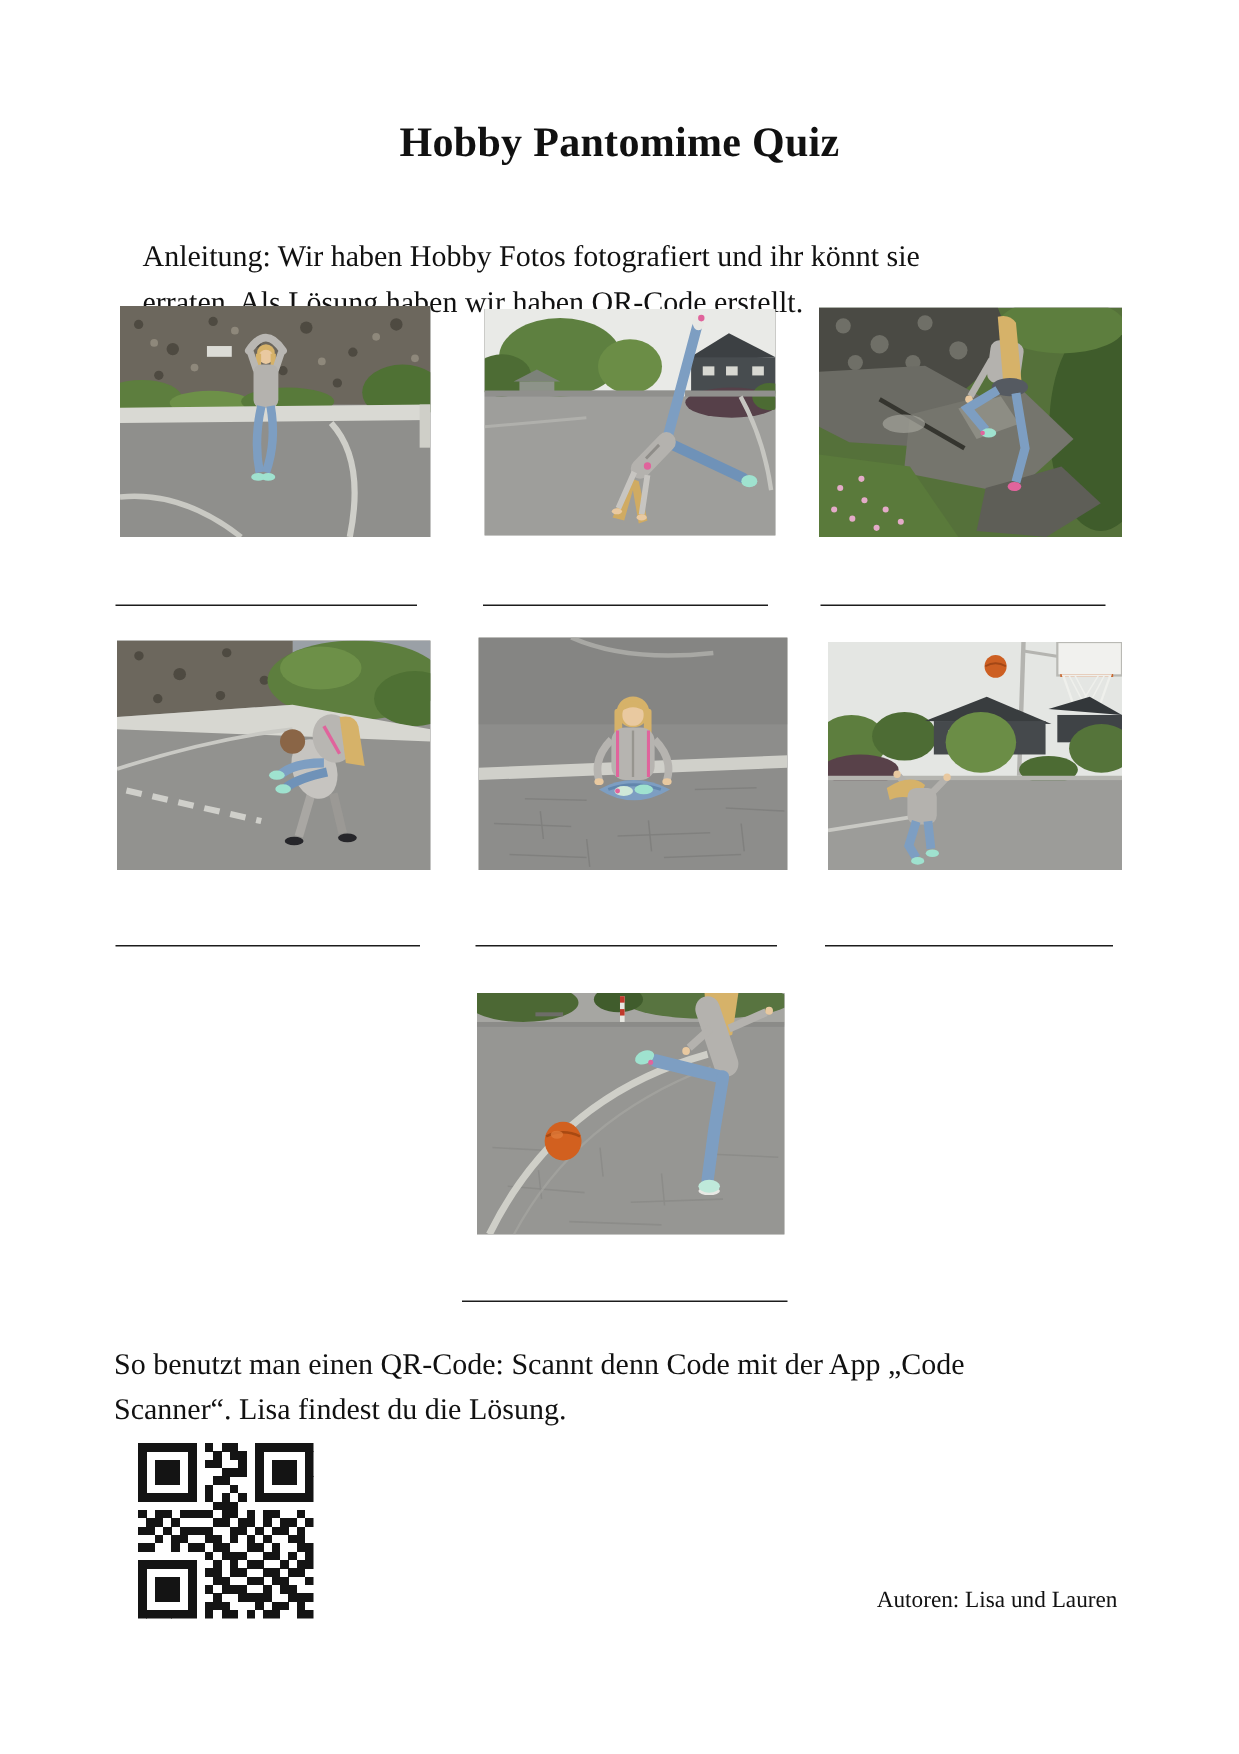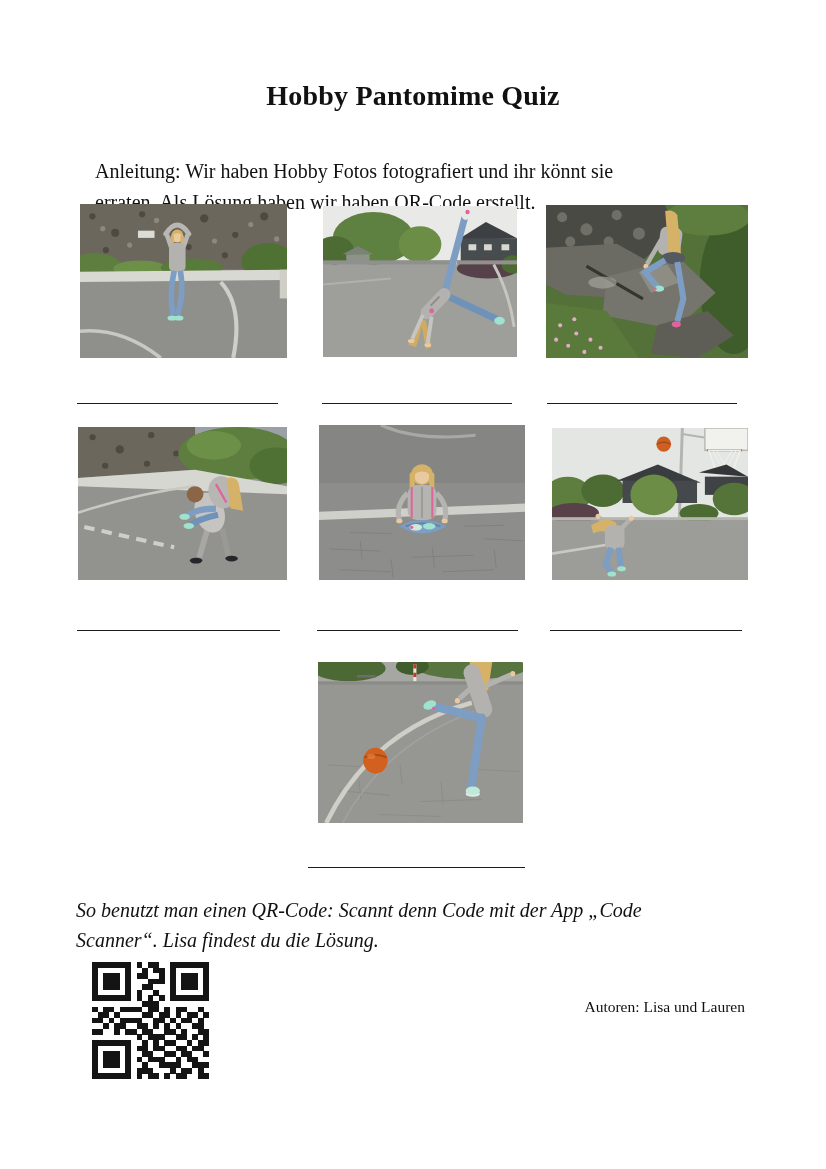--- a/index.html
+++ b/index.html
@@ -7,23 +7,23 @@
     position:relative; width:826px; height:1169px; background:#ffffff;
     font-family:"Liberation Serif","DejaVu Serif",serif; color:#111; overflow:hidden;
   }
   .title {
     position:absolute; top:80px; left:0; width:826px; text-align:center;
     font-size:28px; font-weight:bold; letter-spacing:0.2px;
   }
   .para { position:absolute; font-size:20px; white-space:nowrap; }
   .para .ln { height:31px; line-height:31px; }
   .instructions { left:95px; top:136px;margin-top:20px; }
-  .qr-instructions { left:76px; top:895px;font-style:italic; }
+  .qr-instructions { left:76px; top:895px; }
   .qr-instructions .ln { height:30px; line-height:30px; }
-  .authors { position:absolute; top:998px; right:81px; font-size:15.5px; }
+  .authors { position:absolute; top:1058px; right:81px; font-size:15.5px; }
   .photo { position:absolute; overflow:hidden; background:#9a9a98; }
   .photo svg { display:block; width:100%; height:100%; }
   .answer-line { position:absolute; height:0; border-top:1.6px solid #1c1c1c; }
   .qr { position:absolute; left:92px; top:962px; width:117px; height:117px; background:#fff; }
   .qr svg { display:block; width:100%; height:100%; shape-rendering:crispEdges; }
   .qr svg rect { fill:#141414; }
 </style>
 </head>
 <body>
 

